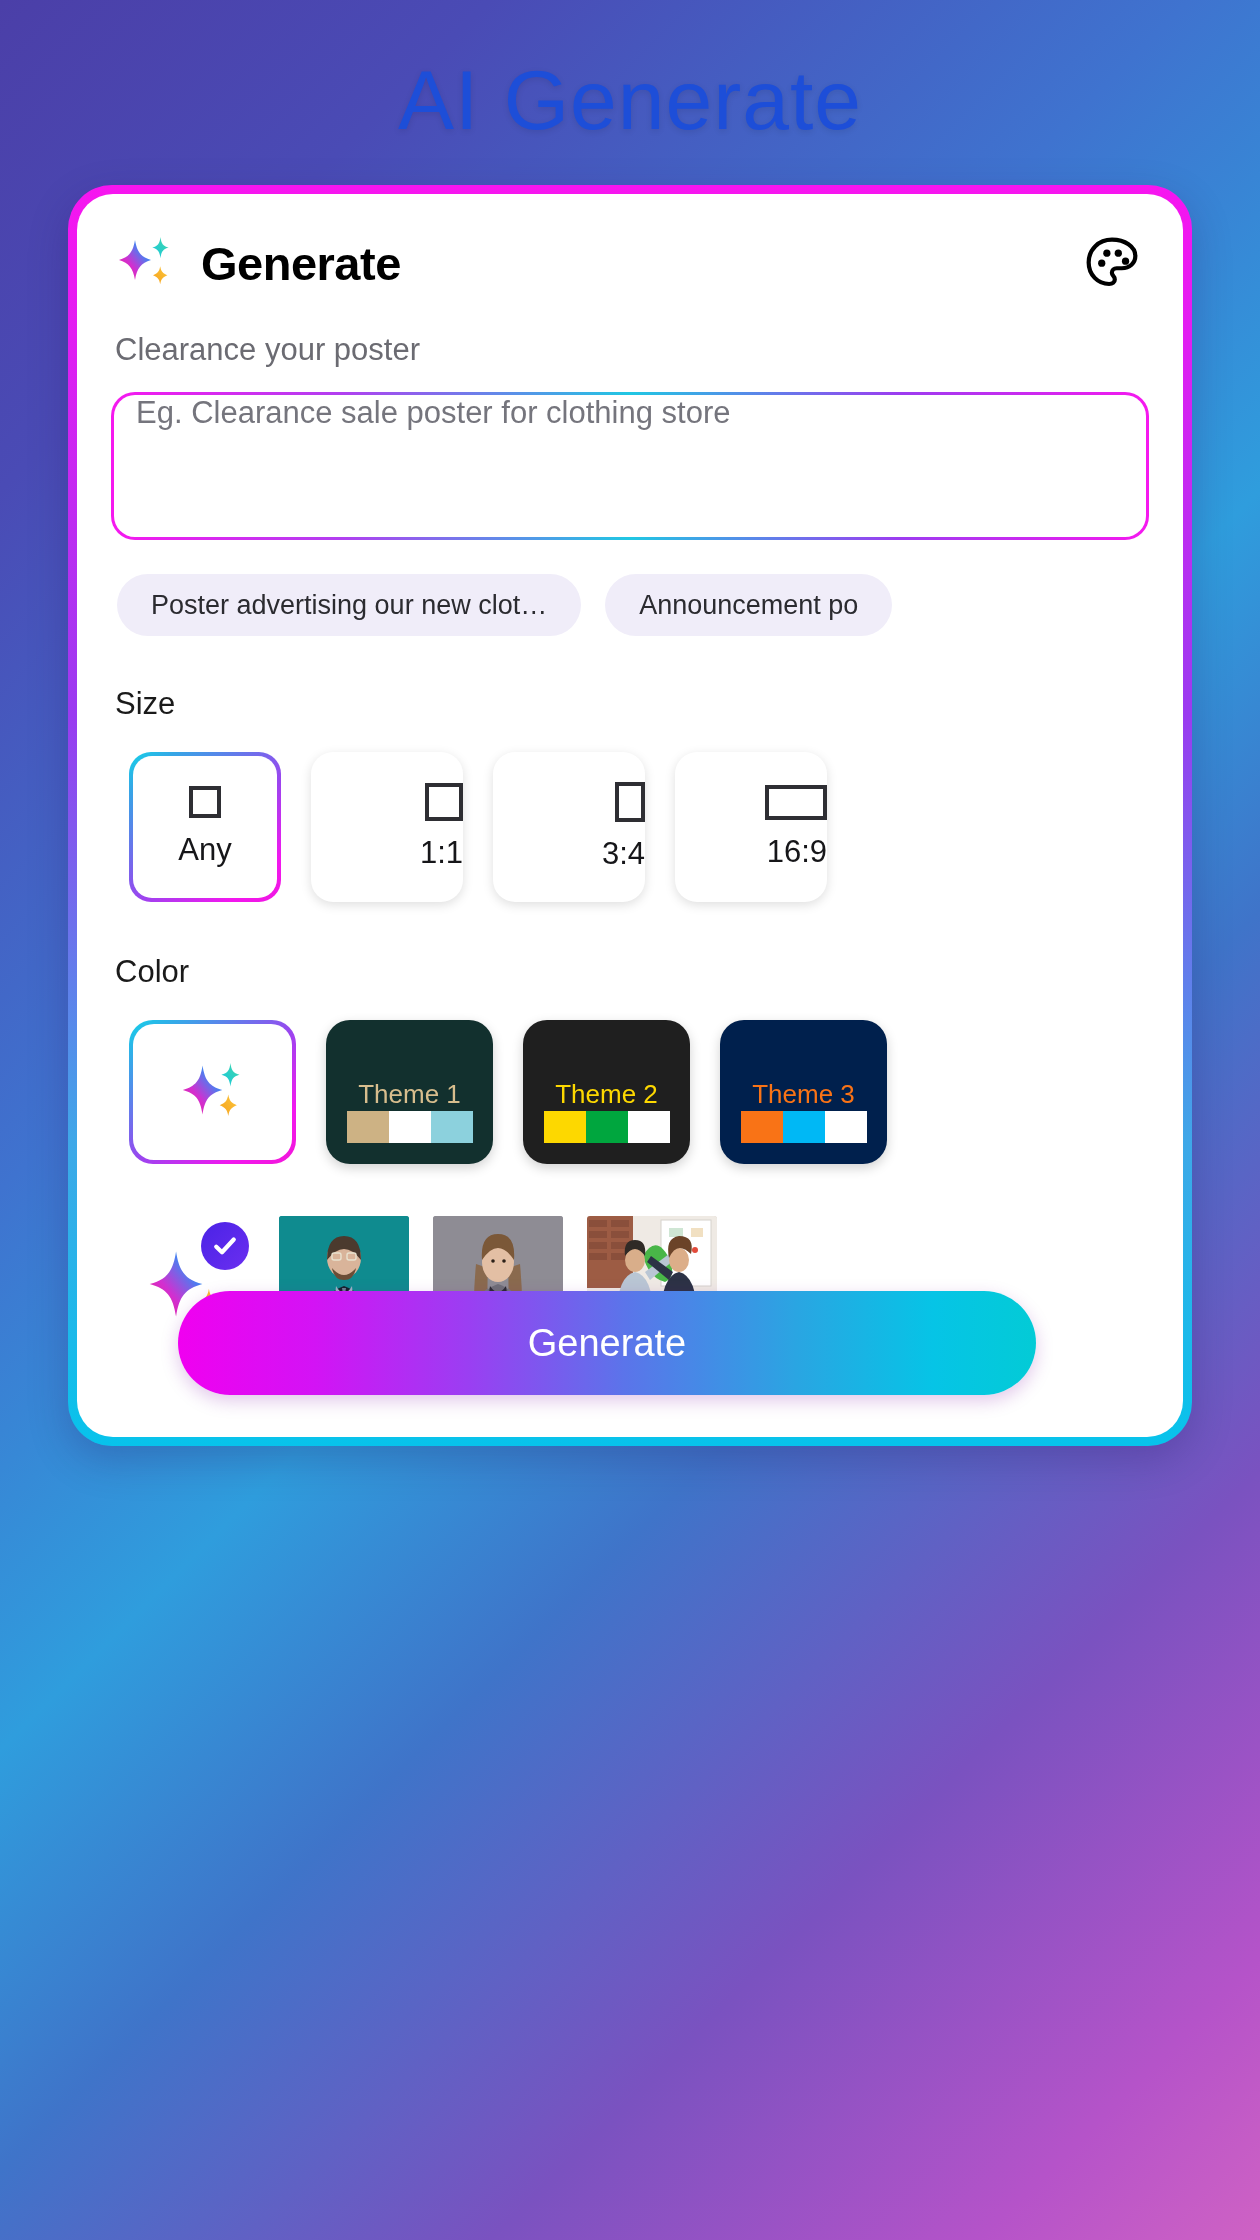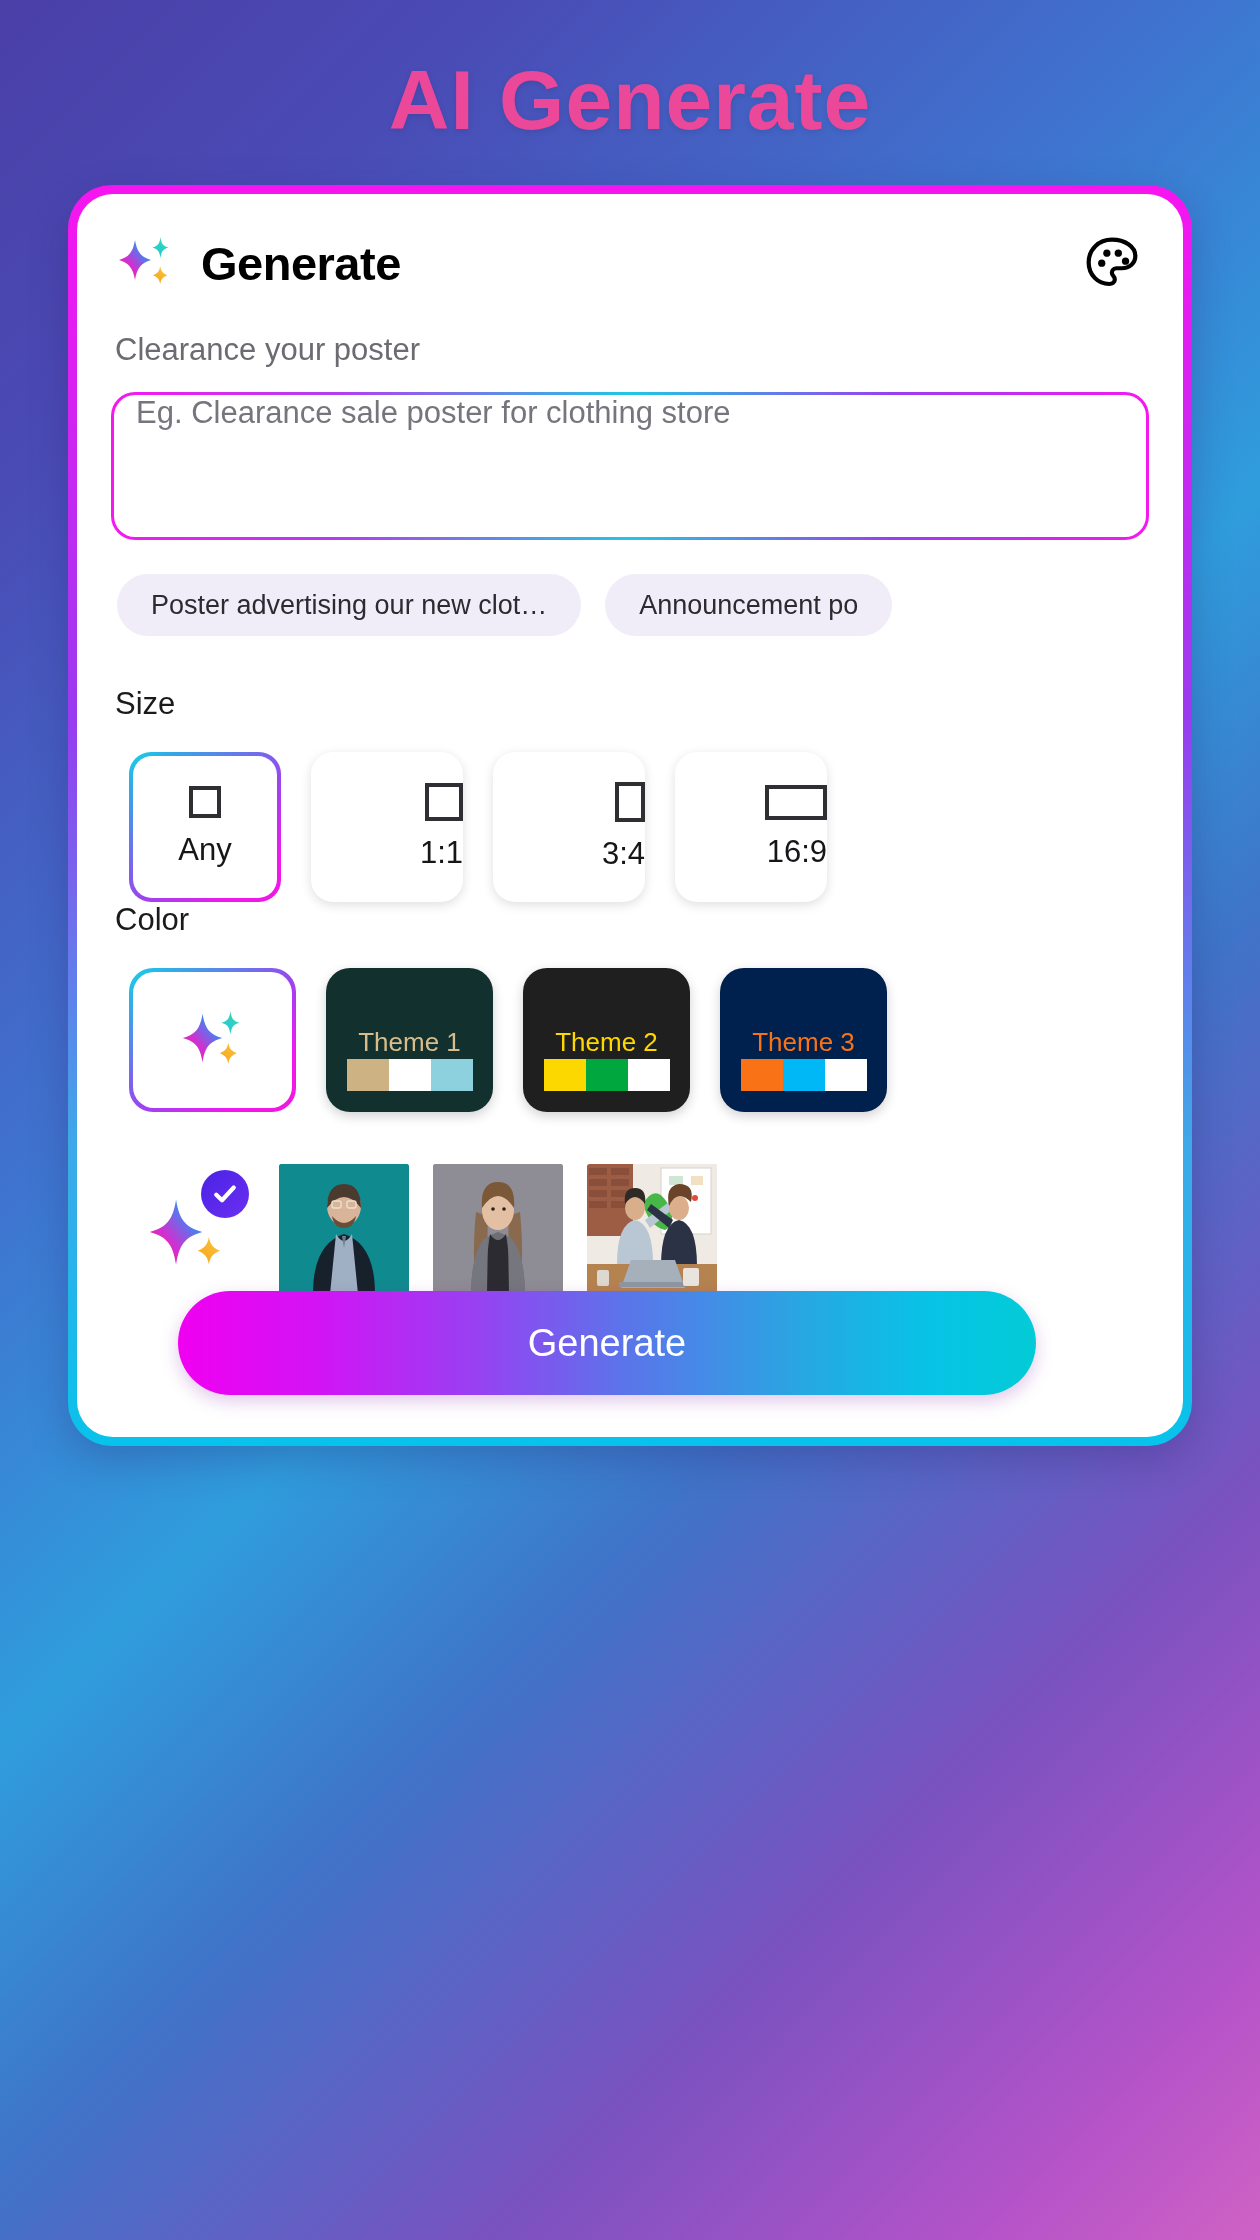--- a/index.html
+++ b/index.html
@@ -17,23 +17,23 @@
         #2f9ddd 50%,
         #3f74c9 62%,
         #7a52c0 78%,
         #b553c9 92%,
         #cf62c4 100%);
     position: relative;
   }
   
   .page-title {
     text-align: center;
-    color: #ec4899;
+    color: #1d4ed8;
     font-size: 84px;
-    font-weight: bold;
+    font-weight: normal;
     letter-spacing: 1px;
     padding-top: 52px;
     text-shadow: 0 2px 6px rgba(0,0,0,.10);
   }
 
   
   .card-outer {
     position: absolute;
     left: 68px; top: 185px;
     width: 1124px; height: 1261px;
@@ -129,21 +129,21 @@
     align-items:center; justify-content:center; gap: 14px;
   }
   .ratio-box { border: 4px solid #2e2e33; }
   .r-any { width: 32px; height: 32px; }
   .r-11  { width: 38px; height: 38px; }
   .r-34  { width: 30px; height: 40px; }
   .r-169 { width: 62px; height: 35px; }
   .size-text { font-size: 31px; color: #161619; }
 
   
-  .color-section { }
+  .color-section { margin-top: 52px; }
   .color-row { display: flex; gap: 30px; margin-top: 30px; padding-left: 18px; }
   .theme-card {
     width: 167px; height: 144px; border-radius: 24px;
     flex: none; cursor: pointer; position: relative;
     box-shadow: 0 4px 12px rgba(0,0,0,.18);
     display:flex; flex-direction: column;
     align-items:center; justify-content: center;
   }
   .theme-card.ai {
     background: linear-gradient(140deg,#13d3e8 0%, #2fb0e8 12%, #9a45ef 52%, #f217ef 80%, #f217d8 100%);

